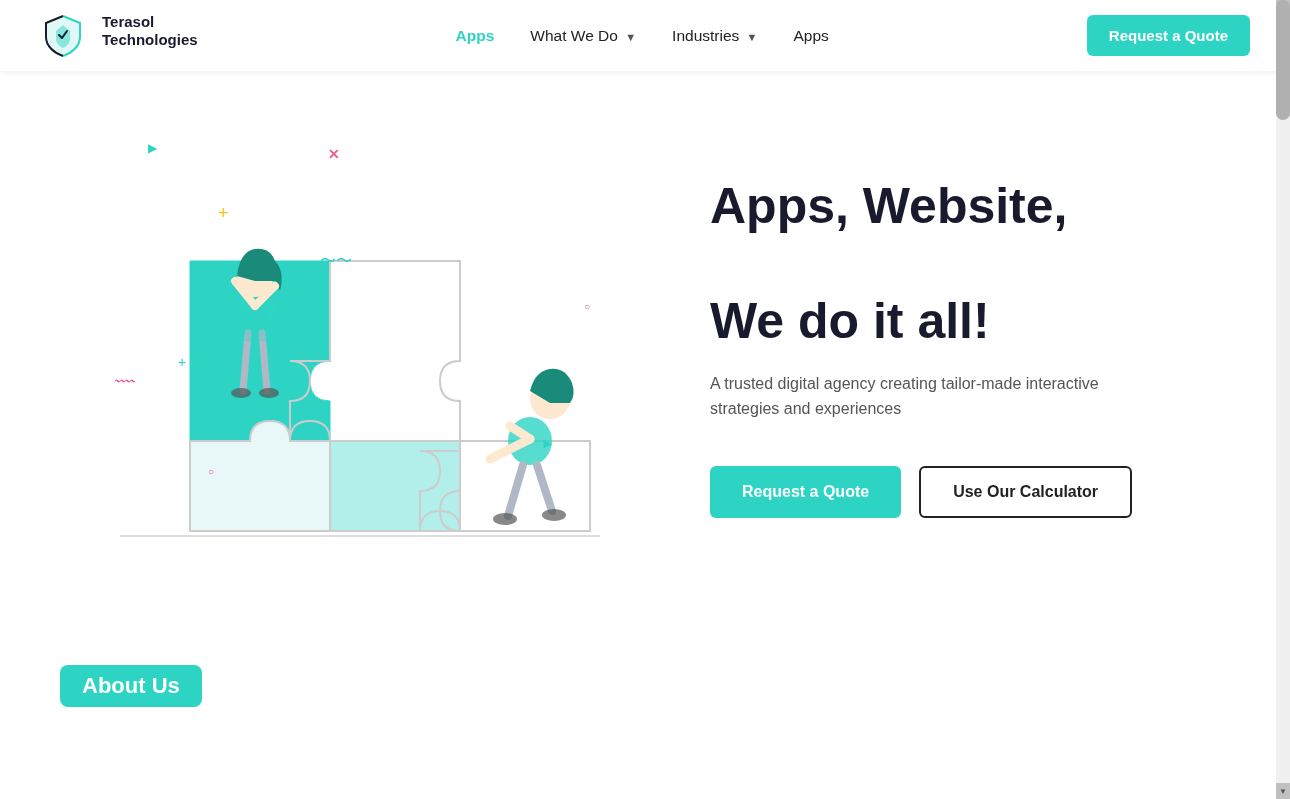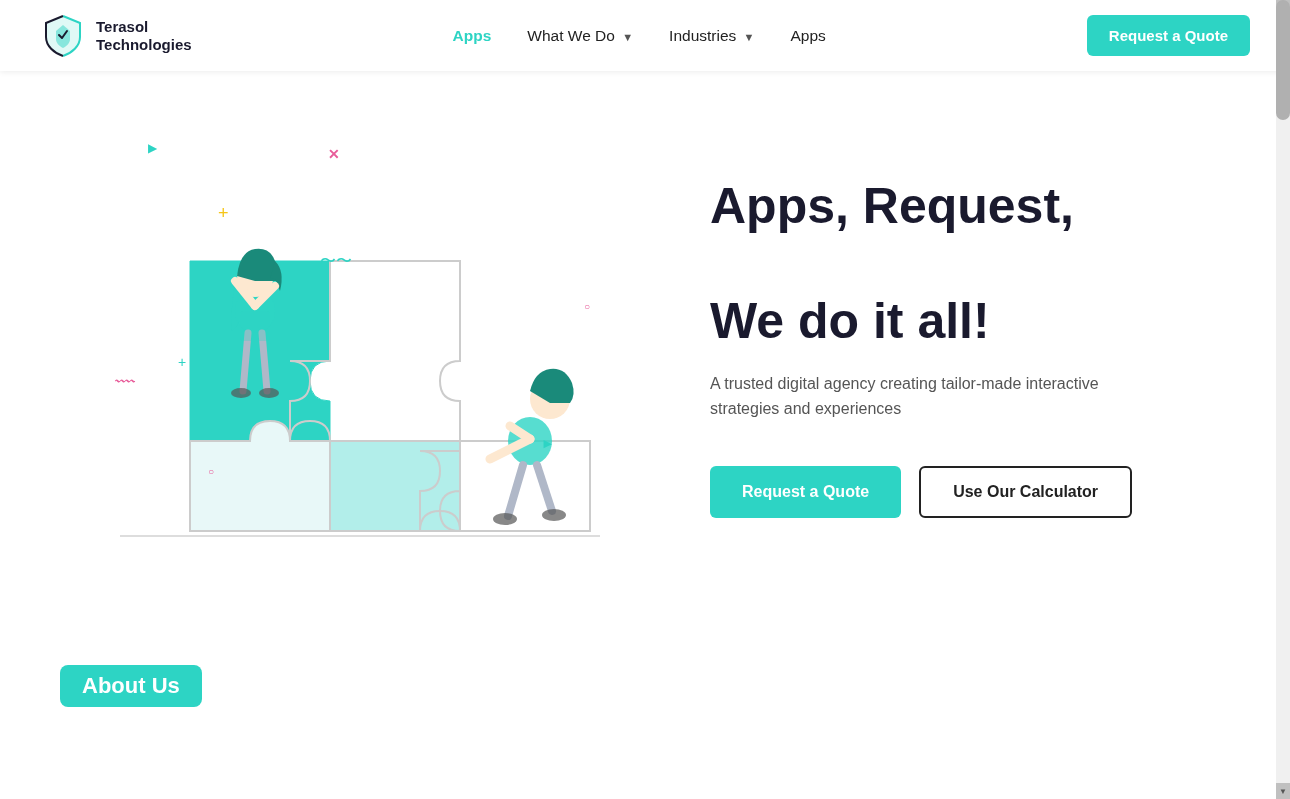--- a/index.html
+++ b/index.html
@@ -12,22 +12,22 @@
       justify-content: space-between;
       padding: 0 40px;
       height: 71px;
       background: #fff;
       box-shadow: 0 1px 6px rgba(0,0,0,0.08);
       position: relative;
       z-index: 10;
     }
     .logo-area {
       display: flex;
-      align-items: center;
-      gap: 10px;
+      align-items: flex-start;
+      gap: 16px;
       text-decoration: none;
     }
     .logo-icon {
       width: 46px;
       height: 46px;
     }
     .logo-text {
       display: flex;
       flex-direction: column;
       line-height: 1.2;
@@ -319,21 +319,21 @@
       <line x1="463" y1="334" x2="448" y2="385" stroke="#b0b8c8" stroke-width="8" stroke-linecap="round"></line>
       <line x1="477" y1="334" x2="492" y2="380" stroke="#b0b8c8" stroke-width="8" stroke-linecap="round"></line>
 
       <ellipse cx="445" cy="388" rx="12" ry="6" fill="#555" opacity="0.7"></ellipse>
       <ellipse cx="494" cy="384" rx="12" ry="6" fill="#555" opacity="0.7"></ellipse>
     </svg>
   </div>
 
   <div class="hero-content">
     <h1 class="hero-title">
-      <span>Apps, Request,</span><br>
+      <span>Apps, Website,</span><br>
       <br>
       <span>We do it all!</span>
     </h1>
     <p class="hero-subtitle">A trusted digital agency creating tailor-made interactive strategies and experiences</p>
     <div class="hero-buttons">
       <button class="btn-primary">Request a Quote</button>
       <button class="btn-secondary">Use Our Calculator</button>
     </div>
   </div>
 </section>

